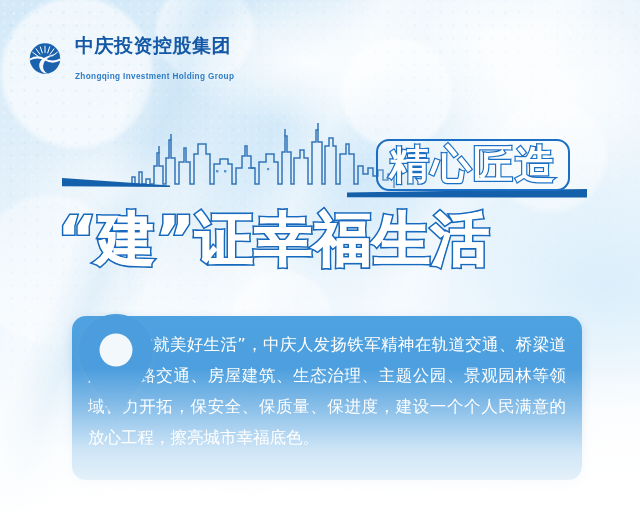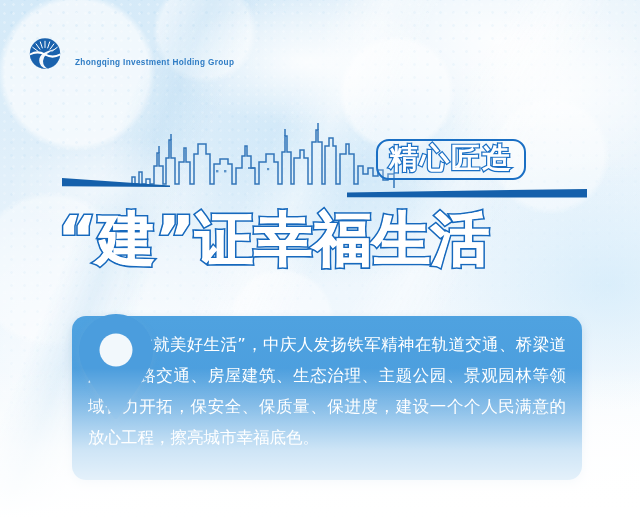--- a/index.html
+++ b/index.html
@@ -86,21 +86,21 @@
   
   .kicker{
     position:absolute;left:376px;top:139px;
     padding:3px 11px 5px 11px;
     border:2.4px solid #1a6fc4;border-radius:13px;
     background:rgba(255,255,255,.22);
   }
   .kicker span{
     display:block;
     font-family:"DejaVu Sans","Liberation Sans",sans-serif;
-    font-size:29px;font-weight:700;line-height:1;letter-spacing:2px;
+    font-size:40px;font-weight:700;line-height:1;letter-spacing:2px;
     color:#ffffff;
     -webkit-text-stroke:2.4px #1a6fc4;
     paint-order:stroke fill;
     text-shadow:0 0 0 #1a6fc4;
   }
 
   
   .headline{
     position:absolute;left:58px;top:203px;width:540px;height:72px;
     display:flex;align-items:center;
@@ -177,20 +177,21 @@
             <line x1="12.1" y1="15.3" x2="6.7" y2="11.3"></line>
             <line x1="25.9" y1="15.3" x2="31.3" y2="11.3"></line>
           </g>
           <path d="M4 17.6 q7.5 -4.4 15 -0.2 q7.5 4.2 15 0.2 l0 16 l-30 0 Z" fill="#ffffff"></path>
           <path d="M3.6 19.6 q8 -4.2 15.4 0 q7.4 4.2 15.4 0 l0 14.5 l-30.8 0 Z" fill="#1a62ad"></path>
           <path d="M30 13 q-13 4.6 -13 12 q0 6 6.6 8.6 q-10.4 -1.6 -10.4 -9.2 q0 -8.6 16.8 -11.4 Z" fill="#ffffff" opacity=".95"></path>
         </g>
       </svg>
     </span>
     <span class="logo-text">
+      <span class="logo-cn">中庆投资控股集团</span>
       <span class="logo-en">Zhongqing Investment Holding Group</span>
     </span>
   </div>
 
   <span class="skyline">
     <svg viewBox="0 0 300 92" width="300" height="92" aria-hidden="true">
       <g fill="none" stroke="#2a6fb5" stroke-width="1.5" stroke-linejoin="miter">
         <path d="M0,88 L4,88 L4,81 L7,81 L7,88 L11,88 L11,76 L14,76 L14,88 L18,88 L18,83 L22,83 L22,88
                  L26,88 L26,70 L29,70 L29,57 L31,57 L31,70 L35,70 L35,88
                  L38,88 L38,62 L41,62 L41,44 L43,44 L43,62 L47,62 L47,88

